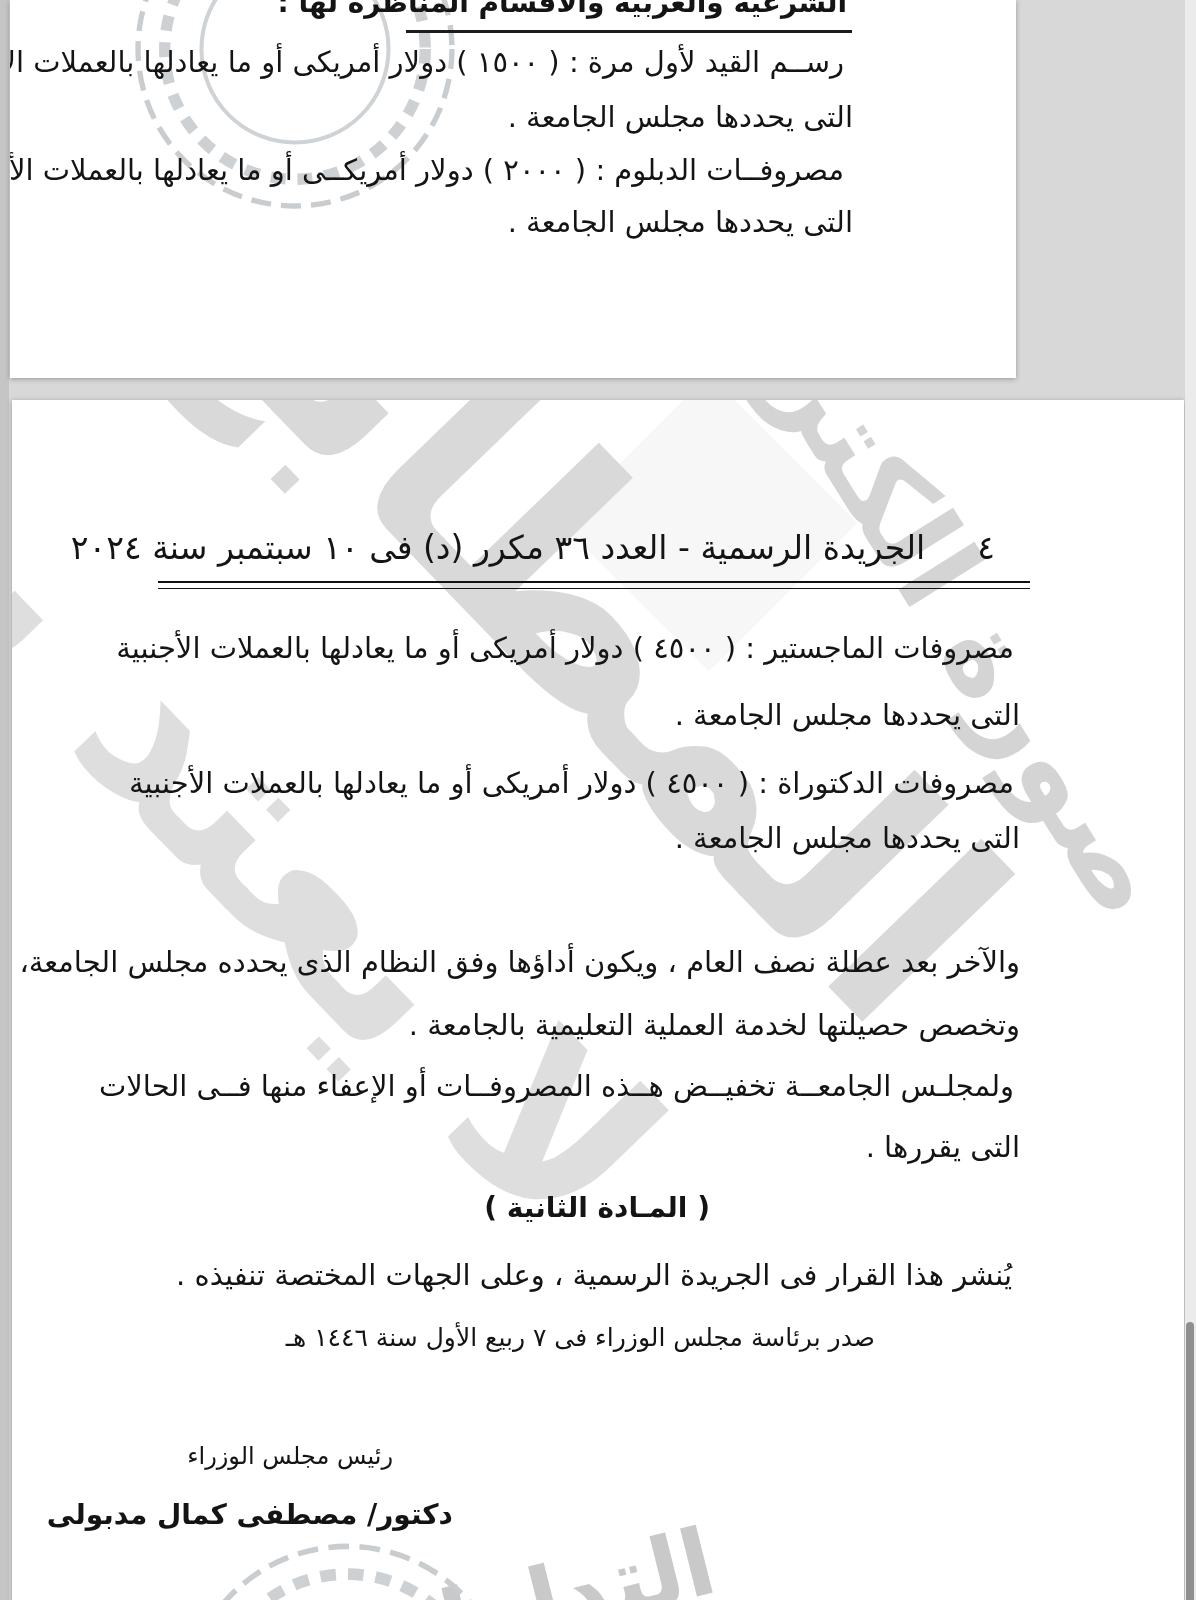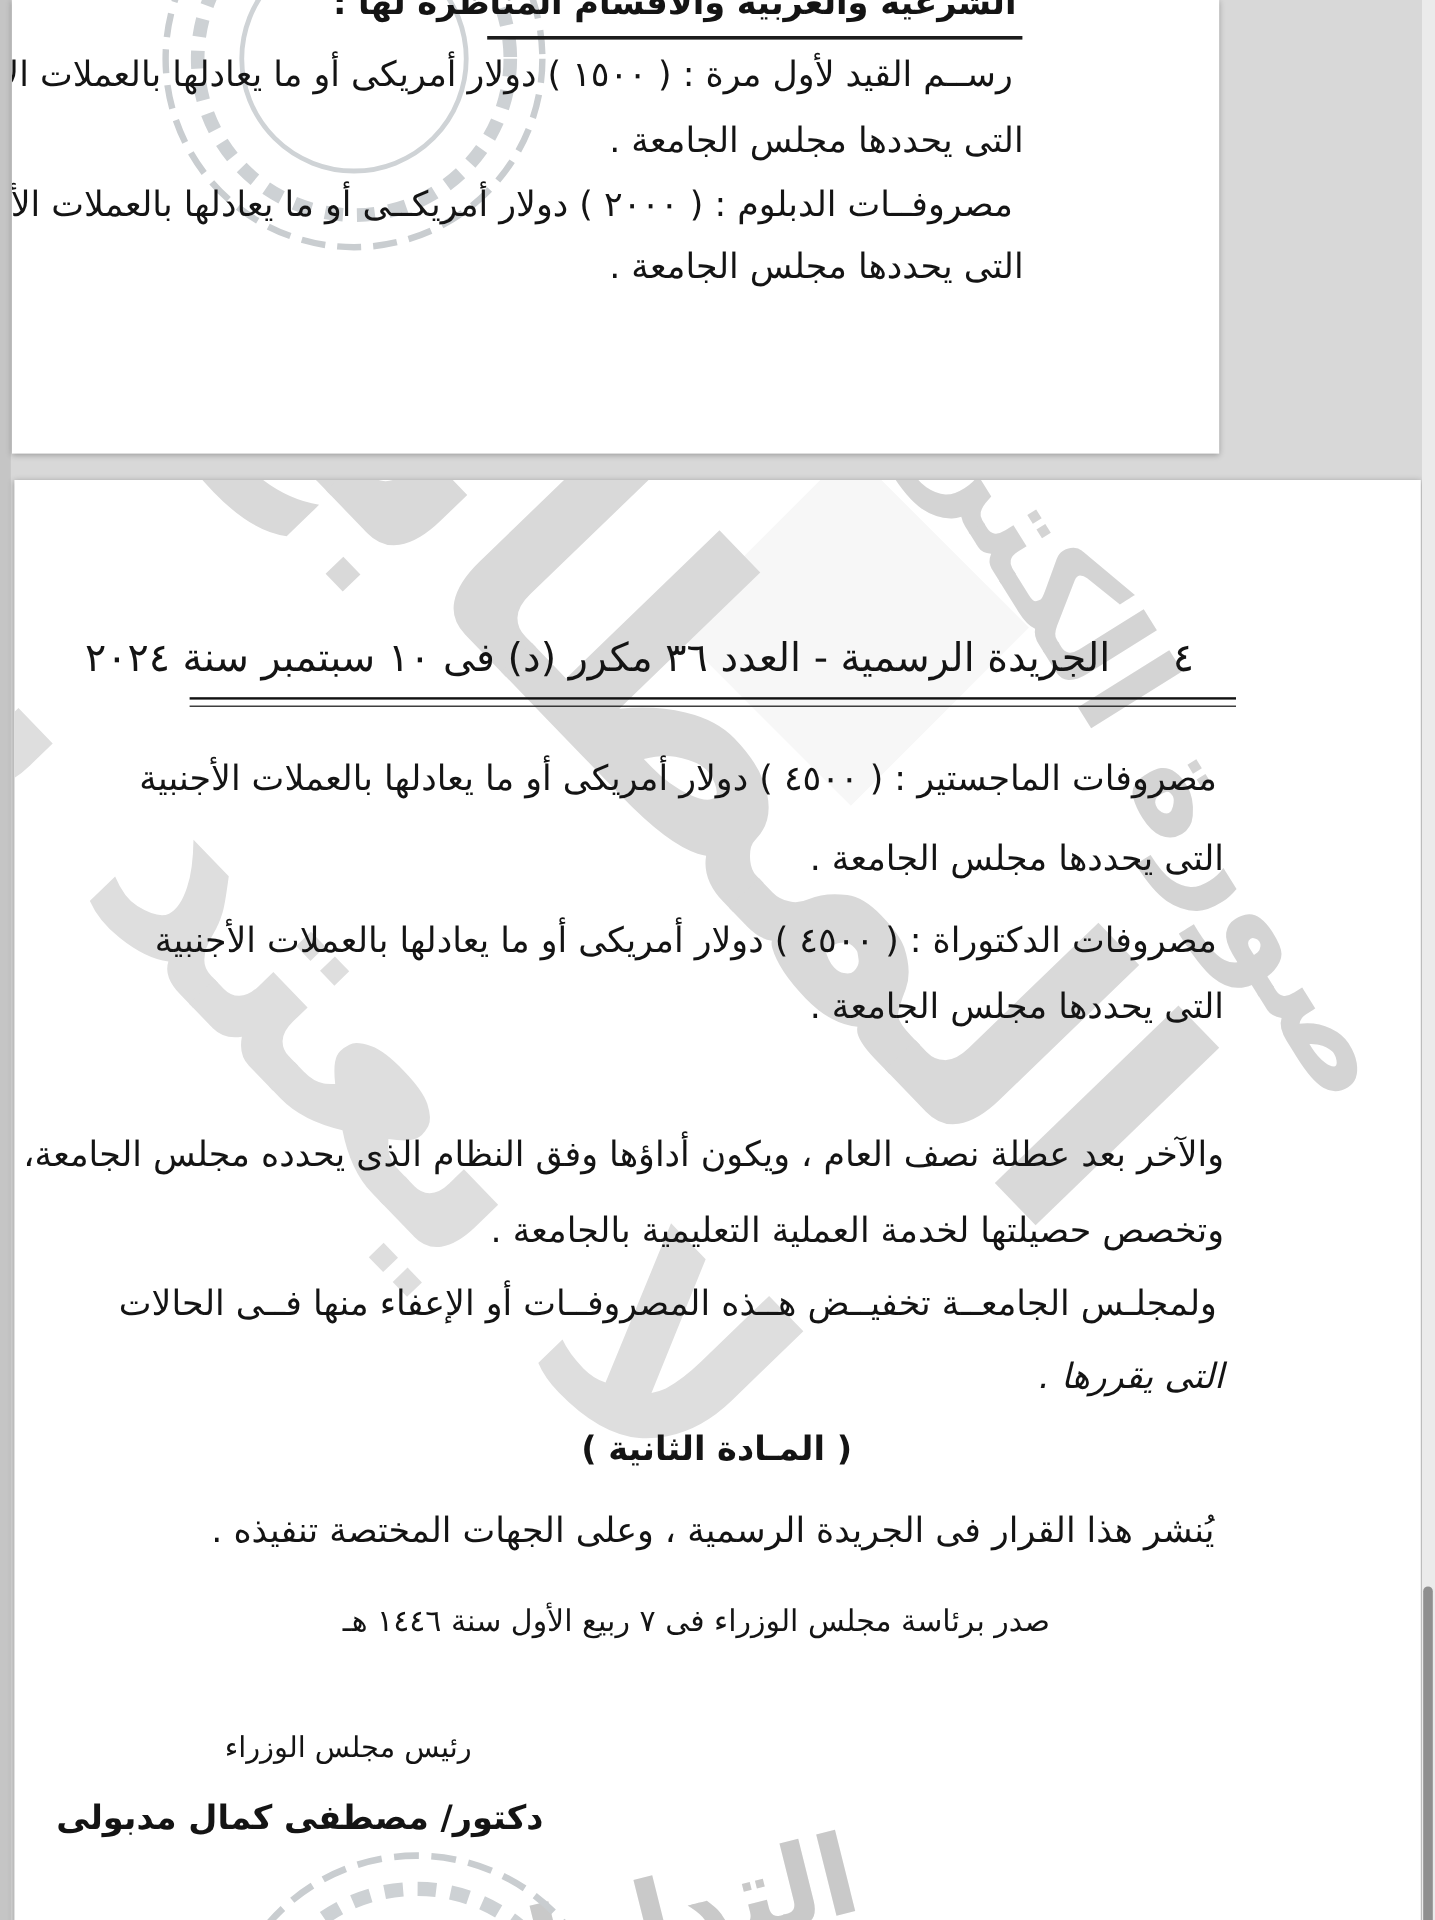--- a/index.html
+++ b/index.html
@@ -95,26 +95,26 @@
   </div>
   <div class="double-rule"></div>
 
   <div class="line indent" style="top:229px;right:170px;">مصروفات الماجستير : ( ٤٥٠٠ ) دولار أمريكى أو ما يعادلها بالعملات الأجنبية</div>
   <div class="line" style="top:296px;right:164px;">التى يحددها مجلس الجامعة .</div>
   <div class="line indent" style="top:364px;right:170px;">مصروفات الدكتوراة : ( ٤٥٠٠ ) دولار أمريكى أو ما يعادلها بالعملات الأجنبية</div>
   <div class="line" style="top:419px;right:164px;">التى يحددها مجلس الجامعة .</div>
   <div class="line" style="top:543px;right:164px;">والآخر بعد عطلة نصف العام ، ويكون أداؤها وفق النظام الذى يحدده مجلس الجامعة،</div>
   <div class="line" style="top:606px;right:164px;">وتخصص حصيلتها لخدمة العملية التعليمية بالجامعة .</div>
   <div class="line indent" style="top:667px;right:170px;">ولمجلـس الجامعــة تخفيــض هــذه المصروفــات أو الإعفاء منها فــى الحالات</div>
-  <div class="line" style="top:728px;right:164px;font-style:italic;">التى يقررها .</div>
+  <div class="line" style="top:728px;right:164px;">التى يقررها .</div>
 
   <div class="line bold" style="top:789px;right:474px;font-size:28px;">( المـادة الثانية )</div>
 
   <div class="line" style="top:856px;right:172px;">يُنشر هذا القرار فى الجريدة الرسمية ، وعلى الجهات المختصة تنفيذه .</div>
-  <div class="line" style="top:919px;right:309px;font-size:25px;margin-top:13px;">صدر برئاسة مجلس الوزراء فى ٧ ربيع الأول سنة ١٤٤٦ هـ</div>
+  <div class="line" style="top:919px;right:309px;font-size:25px;">صدر برئاسة مجلس الوزراء فى ٧ ربيع الأول سنة ١٤٤٦ هـ</div>
 
   <div class="line" style="top:1037px;right:791px;font-size:24px;">رئيس مجلس الوزراء</div>
   <div class="line bold" style="top:1096px;right:731px;font-size:28px;">دكتور/ مصطفى كمال مدبولى</div>
 </div>
 
 <div class="scroll-track">
   <div class="scroll-thumb"></div>
 </div>
 
 </body></html>

